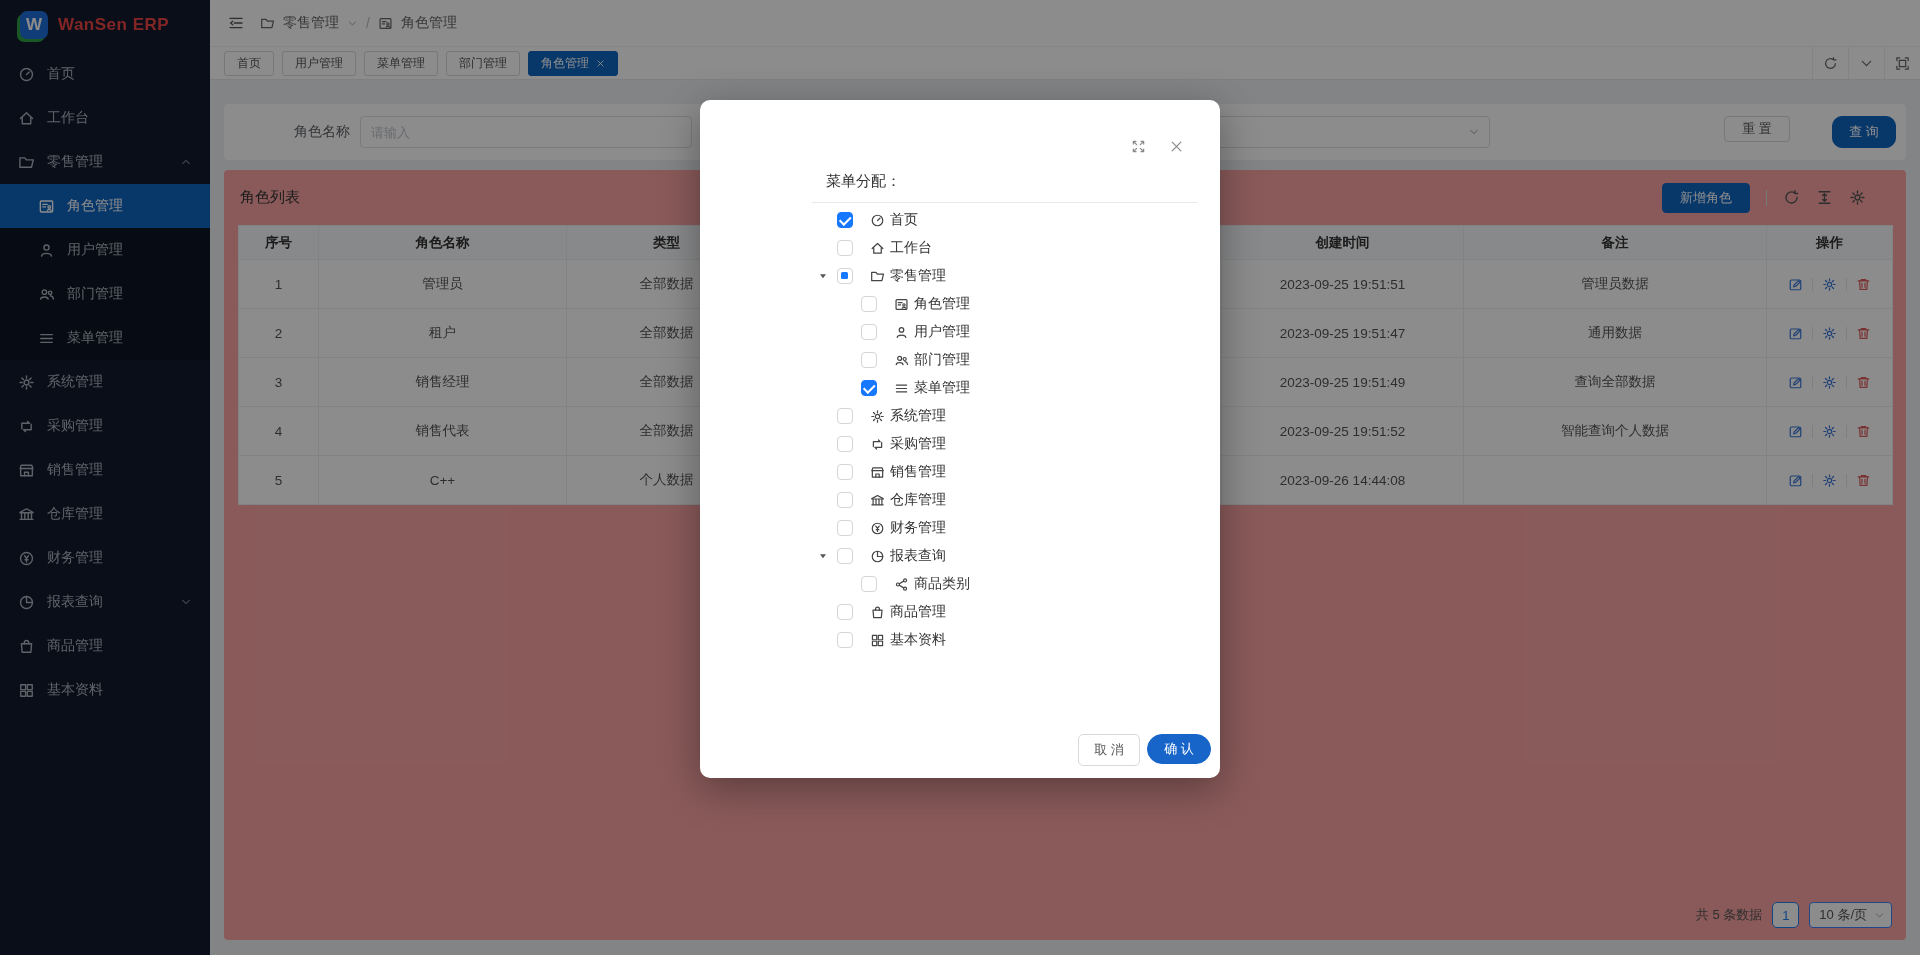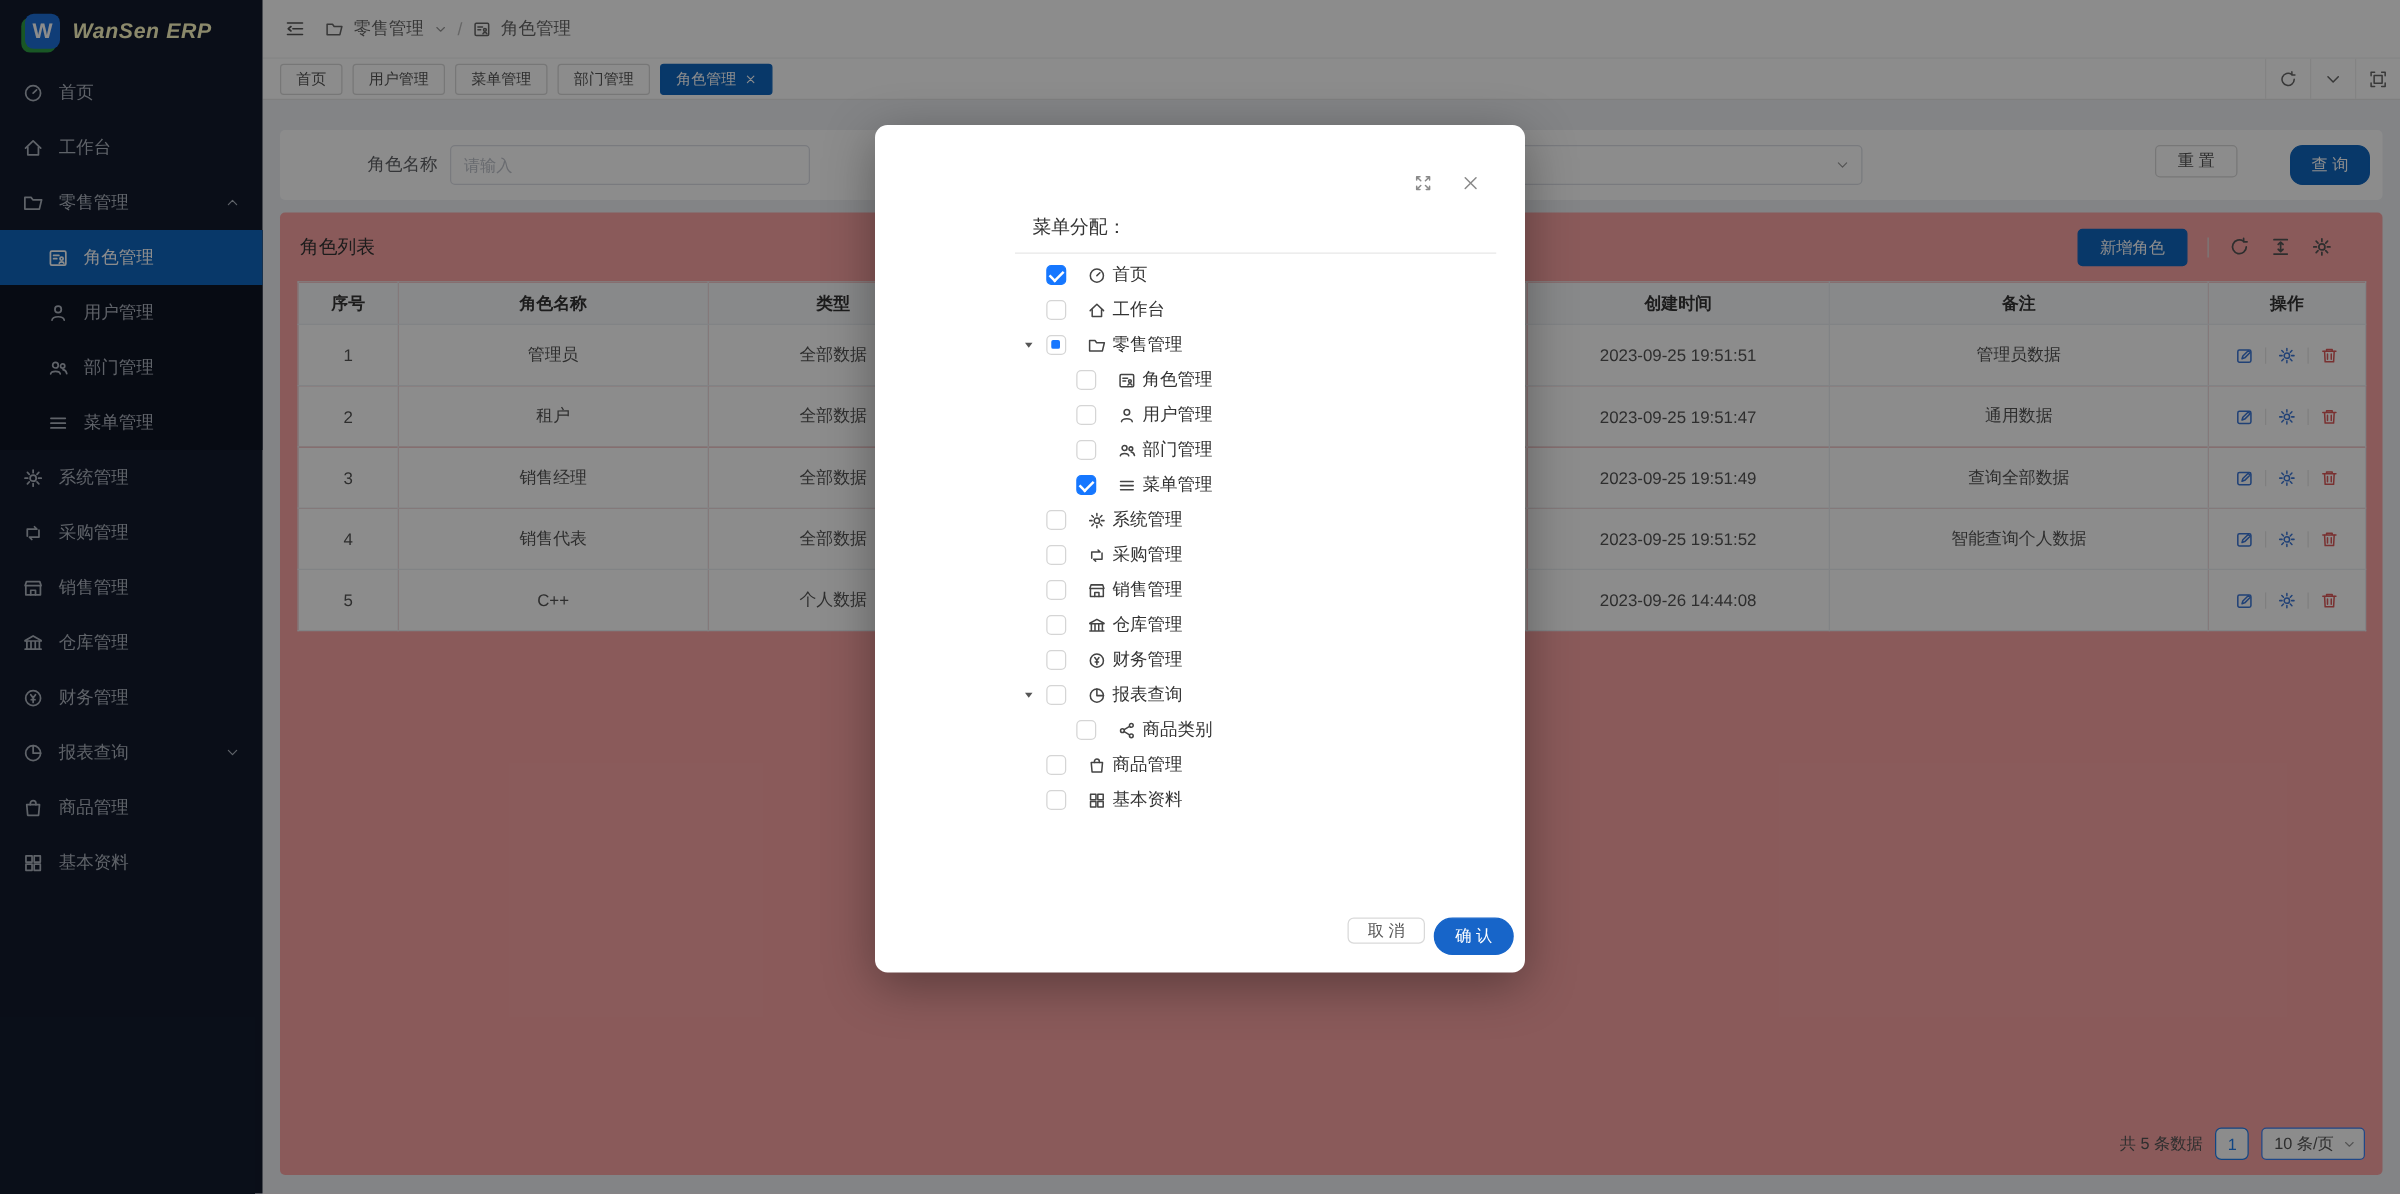--- a/index.html
+++ b/index.html
@@ -5,21 +5,21 @@
   * { box-sizing: border-box; margin: 0; padding: 0; }
   body { font-family: "Liberation Sans", "DejaVu Sans", sans-serif; background: #333; }
   .app { position: relative; width: 1920px; height: 955px; background: #eef1f5; overflow: hidden; }
 
   .ic { width: 16px; height: 16px; stroke: currentColor; fill: none; stroke-width: 1.3; stroke-linecap: round; stroke-linejoin: round; flex: none; }
 
   
   .sidebar { position: absolute; left: 0; top: 0; width: 210px; height: 955px; background: #131b2d; color: #aeb4bf; z-index: 5; }
   .logo { height: 50px; display: flex; align-items: center; gap: 10px; padding-left: 20px; }
   .logo-badge { width: 28px; height: 28px; border-radius: 7px; background: #1e6fd9; box-shadow: -3px 3px 0 #2f9e44; color: #fff; font-weight: bold; font-size: 17px; display: flex; align-items: center; justify-content: center; }
-  .logo-text { color: #fef9c3; font-size: 17px; font-weight: bold; letter-spacing: .5px; font-style: italic; }
+  .logo-text { color: #ef4444; font-size: 17px; font-weight: bold; letter-spacing: .5px; }
   .menu { margin-top: 2px; }
   .menu-item { height: 44px; display: flex; align-items: center; gap: 12px; padding: 0 18px; font-size: 14px; cursor: pointer; }
   .menu-item .ic { width: 17px; height: 17px; }
   .menu-item .chev { margin-left: auto; width: 12px; height: 12px; }
   .submenu { background: #0d1424; }
   .submenu .menu-item { padding-left: 38px; }
   .menu-item.active { background: #0f66c0; color: #fff; }
 
   
   .header { position: absolute; left: 210px; top: 0; width: 1710px; height: 47px; background: #fff; border-bottom: 1px solid #f0f0f0; display: flex; align-items: center; padding: 0 18px; color: #555; }
@@ -40,21 +40,21 @@
   .tab { height: 25px; padding: 0 12px; border: 1px solid #d9d9d9; border-radius: 3px; font-size: 12px; color: #555; display: flex; align-items: center; gap: 7px; background: #fff; cursor: pointer; }
   .tab.active { background: #0f66c0; border-color: #0f66c0; color: #fff; }
   .tab .ic { width: 9px; height: 9px; stroke-width: 1.6; }
   .tab-extra { position: absolute; right: 0; top: 0; height: 32px; display: flex; }
   .tab-cell { width: 36px; height: 32px; border-left: 1px solid #eee; display: flex; align-items: center; justify-content: center; color: #666; cursor: pointer; }
   .tab-cell .ic { width: 15px; height: 15px; }
 
   
   .search-card { position: absolute; left: 224px; top: 104px; width: 1682px; height: 56px; background: #fff; border-radius: 4px; }
   .search-label { position: absolute; left: 70px; top: 0; height: 56px; display: flex; align-items: center; font-size: 14px; color: #606266; }
-  .search-input { position: absolute; left: 136px; top: 12px; width: 288px; height: 32px; border: 1px solid #dcdfe6; border-radius: 4px; padding: 0 10px; font-size: 13px; color: #333; font-family: inherit; }
+  .search-input { position: absolute; left: 136px; top: 12px; width: 332px; height: 32px; border: 1px solid #dcdfe6; border-radius: 4px; padding: 0 10px; font-size: 13px; color: #333; font-family: inherit; }
   .search-input::placeholder { color: #c0c4cc; }
   .search-select { position: absolute; left: 926px; top: 12px; width: 340px; height: 32px; border: 1px solid #dcdfe6; border-radius: 4px; background: #fff; cursor: pointer; }
   .search-select .ic { position: absolute; right: 9px; top: 9px; width: 12px; height: 12px; color: #999; }
   .btn { display: flex; align-items: center; justify-content: center; font-size: 13px; border-radius: 4px; cursor: pointer; font-family: inherit; }
   .btn-plain { border: 1px solid #d9d9d9; background: #fff; color: #555; }
   .btn-primary { background: #0f66c0; border: 1px solid #0f66c0; color: #fff; }
   .btn-reset { position: absolute; left: 1500px; top: 12px; width: 66px; height: 26px; }
   .btn-query { position: absolute; left: 1608px; top: 12px; width: 64px; height: 32px; border-radius: 10px; }
 
   
@@ -90,21 +90,21 @@
   .modal-divider { position: absolute; left: 112px; top: 102px; width: 385px; height: 1px; background: #e8e8e8; }
   .tree { position: absolute; left: 0; top: 106px; width: 520px; }
   .tree-row { height: 28px; display: flex; align-items: center; color: #333; font-size: 14px; }
   .tree-row .caret-slot { width: 19px; display: flex; align-items: center; color: #555; }
   .tree-row .caret-slot .ic { width: 10px; height: 10px; }
   .tree-row .ic.node-ic { width: 15px; height: 15px; margin: 0 5px 0 17px; color: #444; }
   .cb { position: relative; width: 16px; height: 16px; border: 1.5px solid #d5d5d5; border-radius: 4px; background: #fff; flex: none; cursor: pointer; }
   .cb.checked { background: #1677ff; border-color: #1677ff; }
   .cb.checked::after { content: ""; position: absolute; left: 4.2px; top: 1.2px; width: 4.5px; height: 8.5px; border: solid #fff; border-width: 0 2px 2px 0; transform: rotate(45deg); }
   .cb.ind::after { content: ""; position: absolute; left: 3px; top: 3px; width: 7px; height: 7px; background: #1677ff; border-radius: 1.5px; }
-  .btn-cancel { position: absolute; left: 378px; top: 634px; width: 62px; height: 21px; border-radius: 5px; }
+  .btn-cancel { position: absolute; left: 378px; top: 634px; width: 62px; height: 32px; border-radius: 5px; }
   .btn-confirm { position: absolute; left: 447px; top: 634px; width: 64px; height: 30px; border-radius: 15px; background: #1765c9; border-color: #1765c9; }
 </style>
 </head>
 <body>
 
 <svg width="0" height="0" style="position:absolute">
   <symbol id="i-dashboard" viewBox="0 0 16 16">
       <circle cx="8" cy="8" r="5.6"></circle>
       <path d="M8 8l2.6-2.4"></path>
     </symbol>

